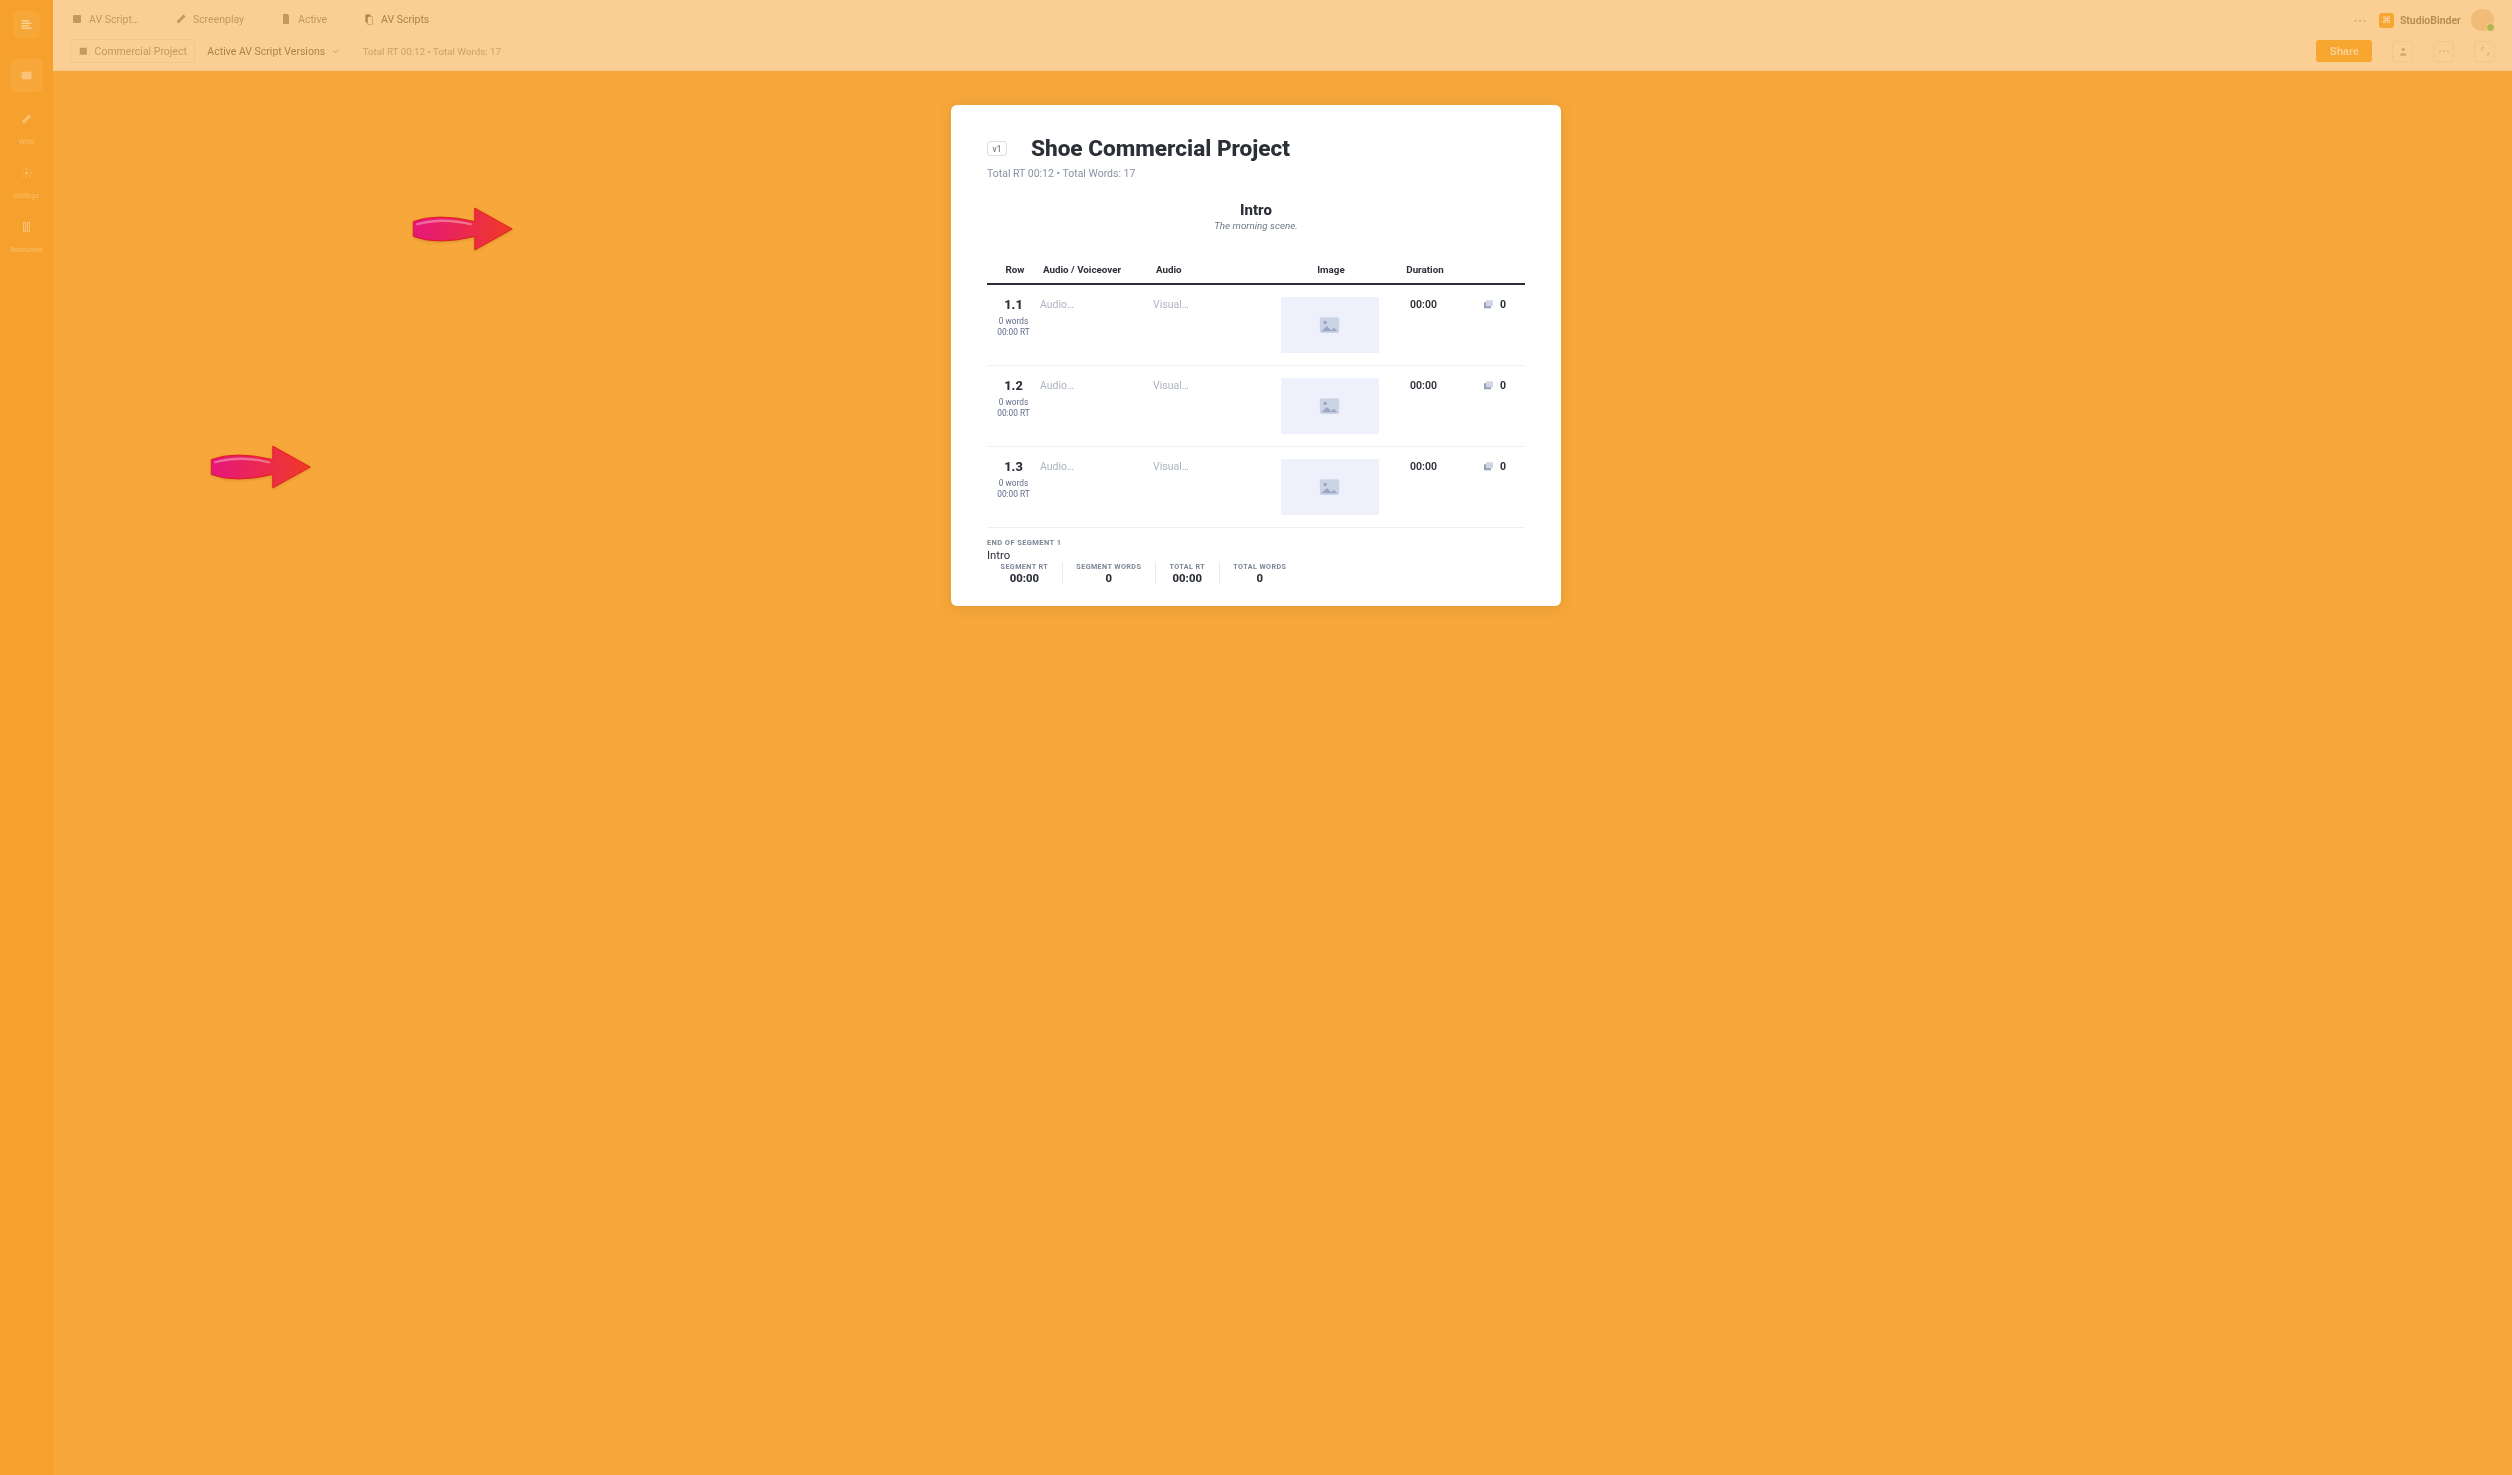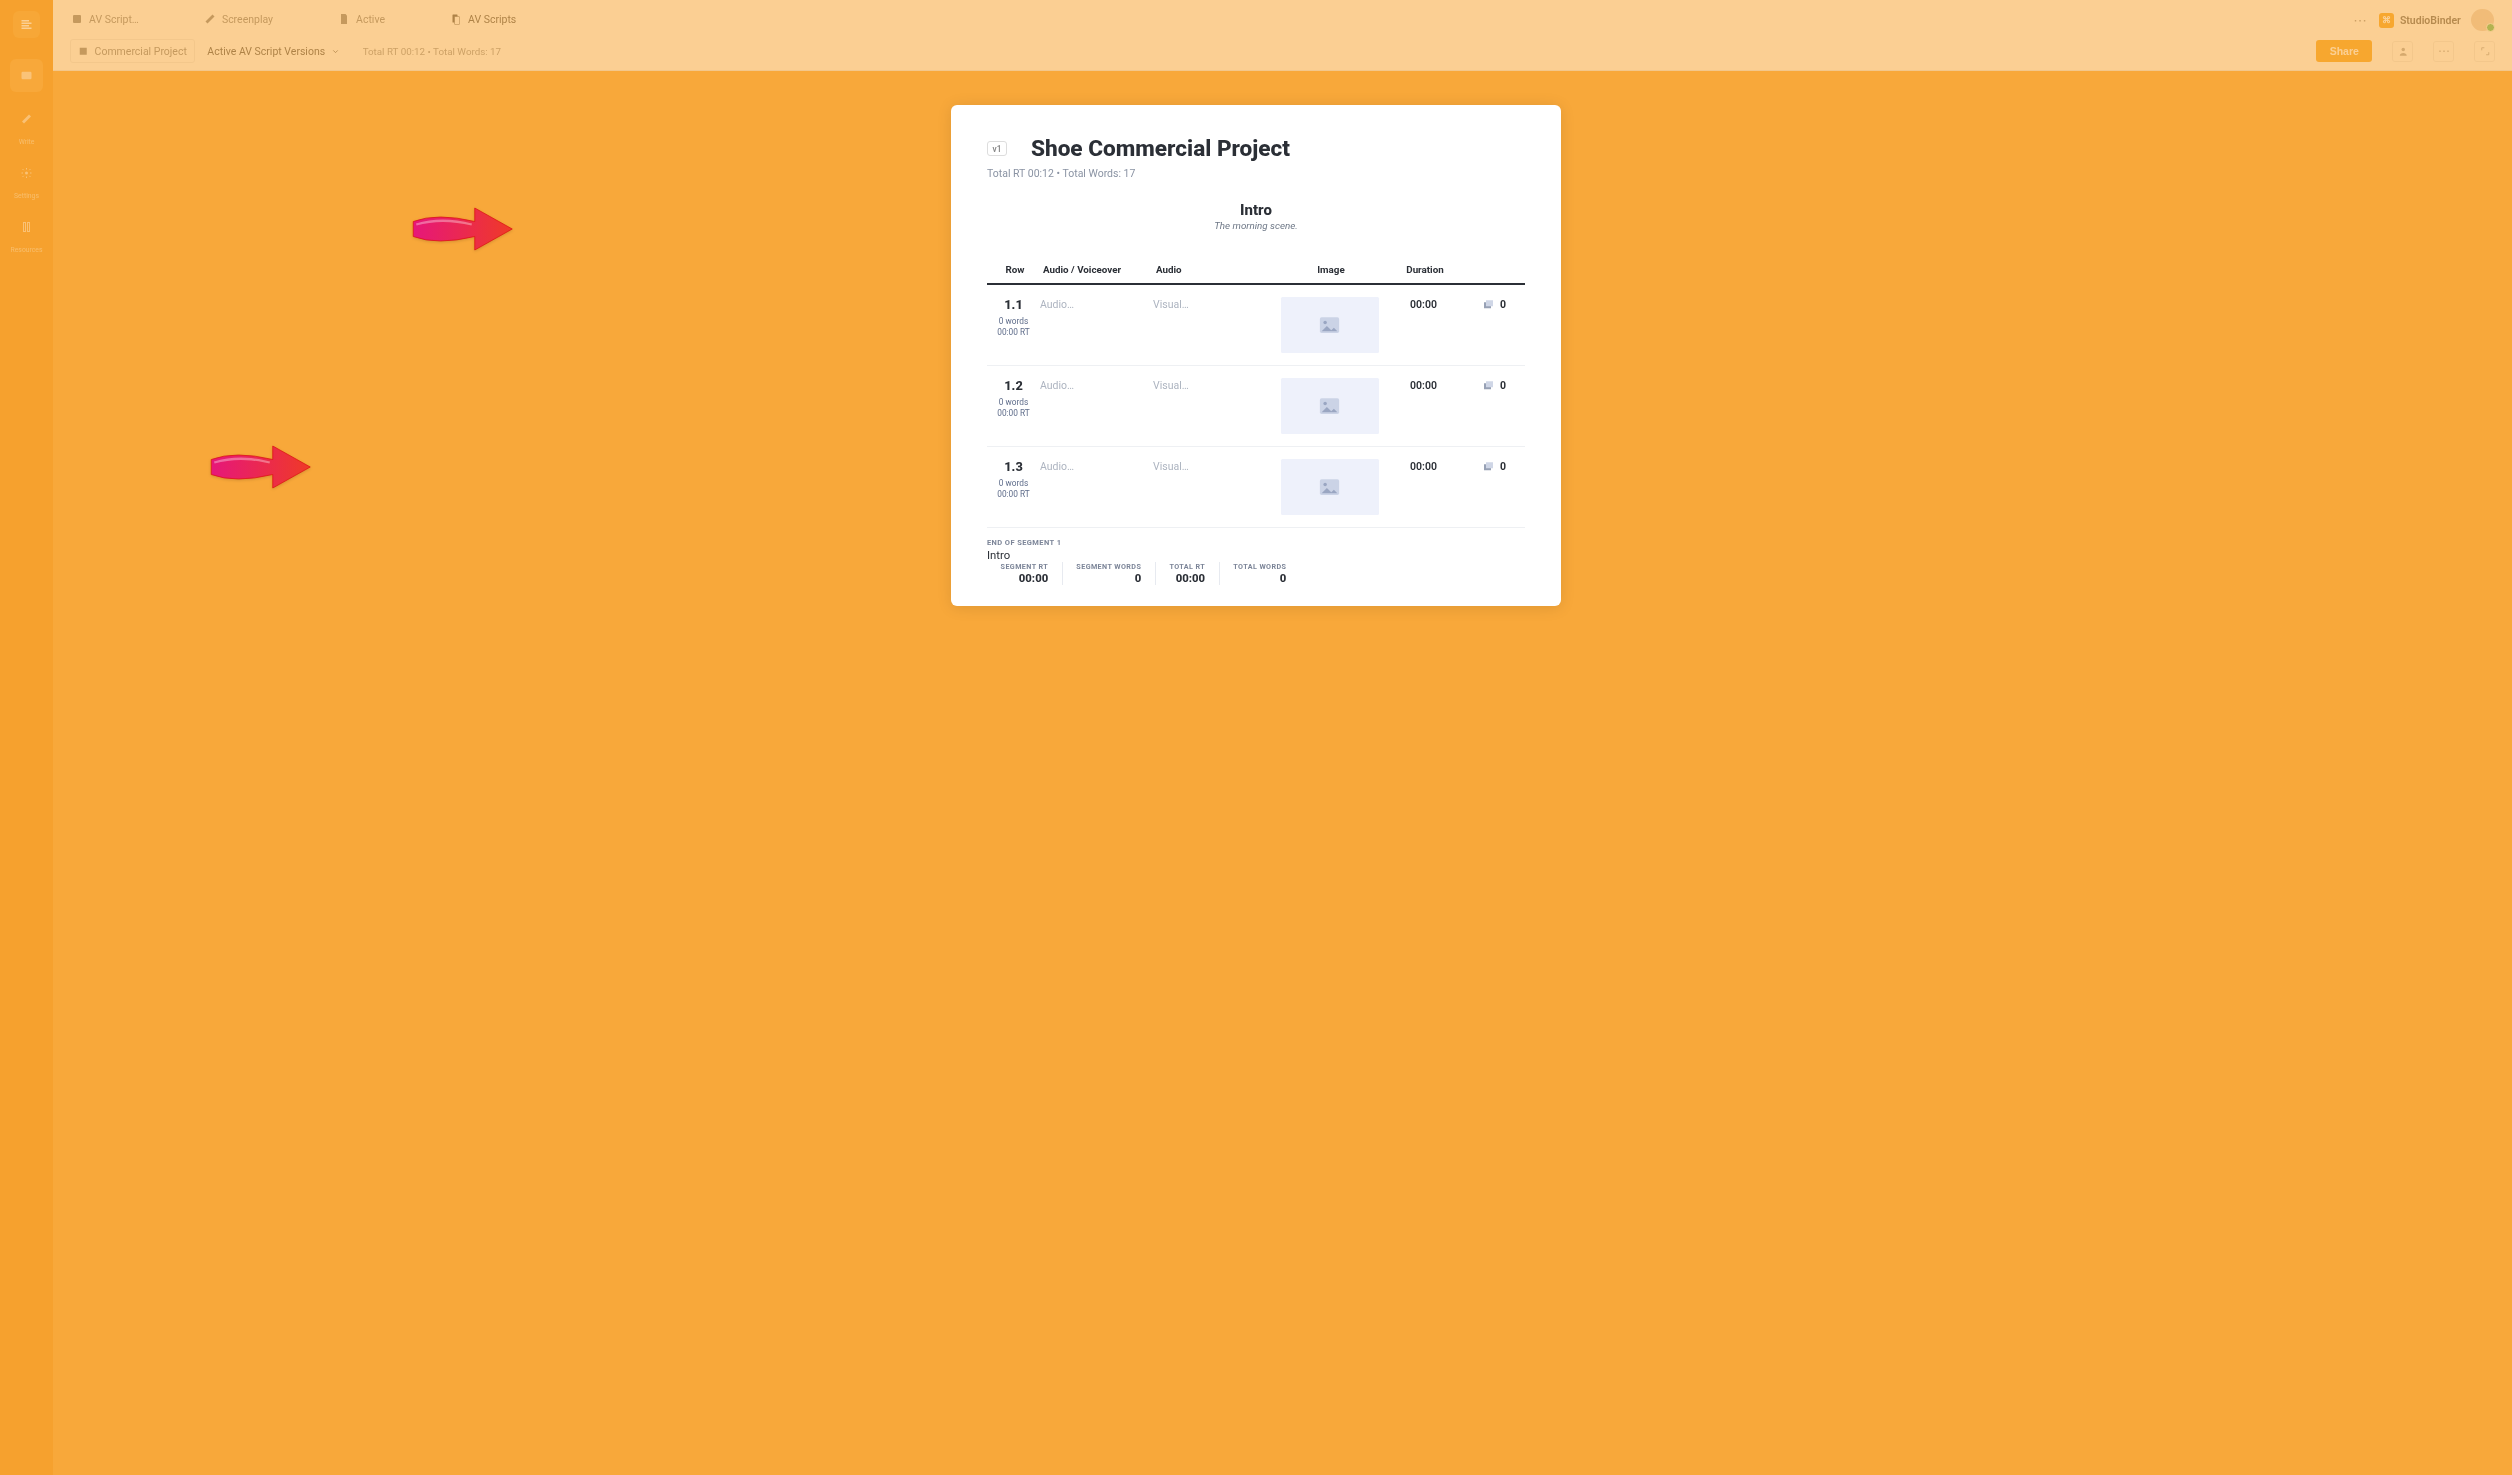--- a/index.html
+++ b/index.html
@@ -54,21 +54,21 @@
 
   
   .topbar {
     position: absolute;
     left: 53px; right: 0; top: 0;
     height: 41px;
     background: #ffffff;
     display:flex;
     align-items:center;
     padding: 0 18px;
-    gap: 65px;
+    gap: 36px;
     border-bottom: 0.8px solid #eee;
     z-index: 2;
   }
   .tabitem {
     display:flex; align-items:center; gap:6px;
     font-size: 10.5px; color:#888;
     height:100%;
     border-bottom: 2.3px solid transparent;
     cursor:pointer;
   }
@@ -140,21 +140,21 @@
   .thumb svg { width:21px; height:18px; color:#b6bfd4;}
   .dur { text-align:center; font-size:10.5px; color:#2b2f36; font-weight:600; padding-top:1.5px;}
   .count { display:flex; align-items:center; justify-content:flex-end; gap:4.5px; font-size:10.5px; font-weight:700; color:#2b2f36; padding-top:1.5px;}
   .count svg{width:12px;height:10.5px;color:#97a1b5;}
 
   .footer { display:flex; align-items:flex-start; padding-top:10.5px; gap:0;flex-direction:column;}
   .footer .end { flex:1;}
   .end .lbl { font-size:7.5px; letter-spacing:0.4px; color:#7c8598; font-weight:700; text-transform:uppercase;}
   .end .val { font-size:11.3px; color:#2b2f36; margin-top:1.5px;}
   .fstats { display:flex;}
-  .fstat { text-align:right; padding:0 13.6px; border-left:0.8px solid #e7eaf0;}
+  .fstat { text-align:center; padding:0 13.6px; border-left:0.8px solid #e7eaf0;}
   .fstat:first-child{border-left:none;}
   .fstat .l { font-size:7.2px; letter-spacing:0.4px; color:#7c8598; font-weight:700; text-transform:uppercase;}
   .fstat .v { font-size:11.3px; font-weight:800; color:#2b2f36; margin-top:1.5px;}
 
   
   .arrow { position:absolute; z-index:20; }
   .arrow svg { filter: drop-shadow(0 1.5px 1.5px rgba(0,0,0,0.15)); }
 
 </style>
 </head>

